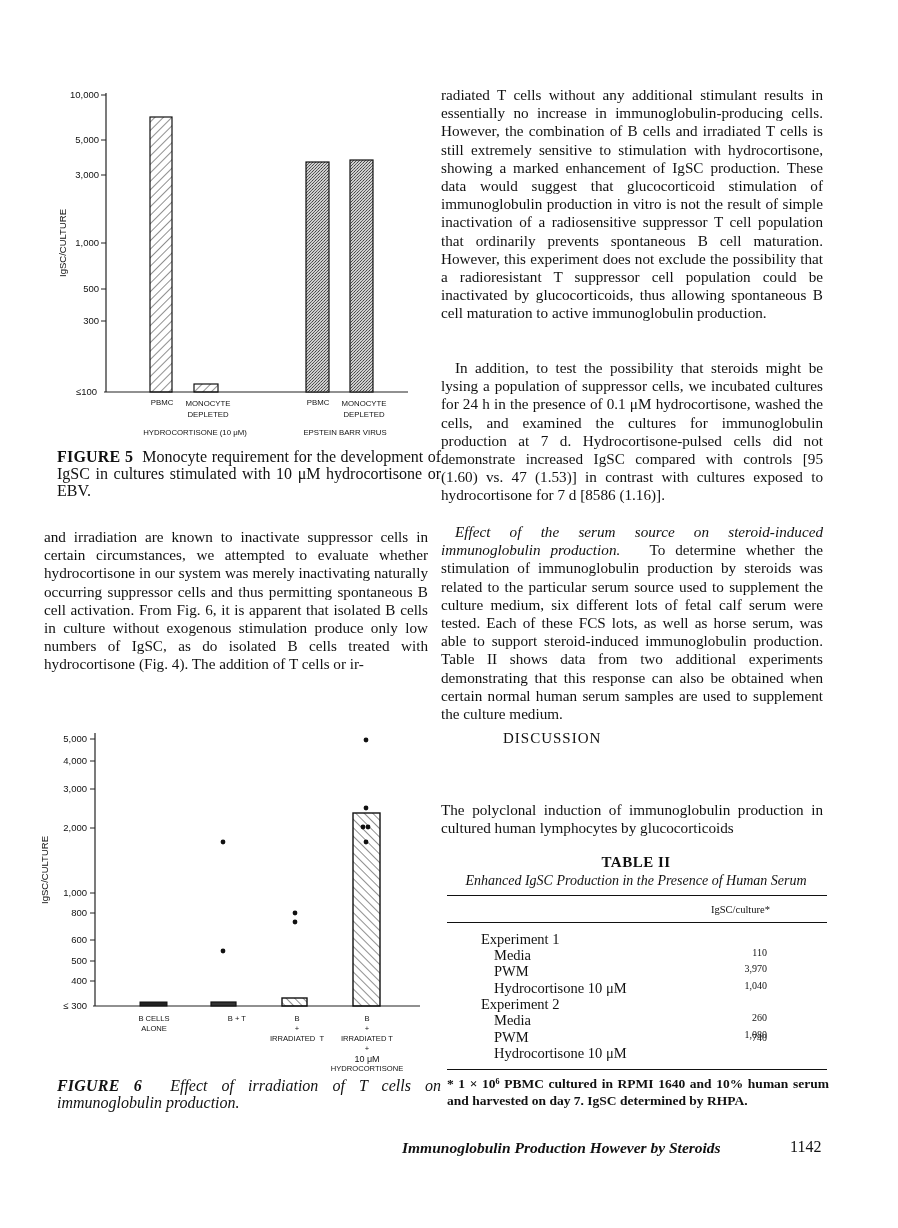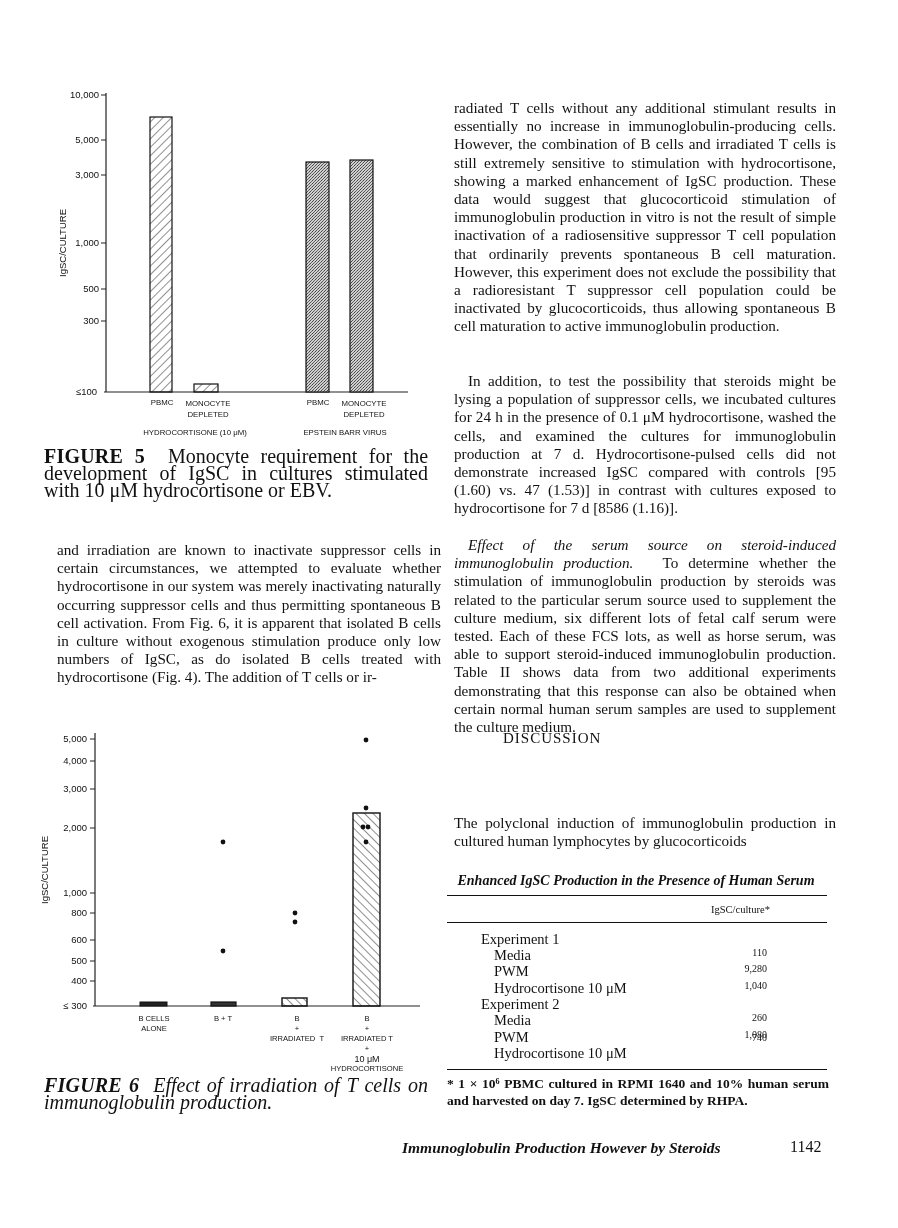--- a/index.html
+++ b/index.html
@@ -1,29 +1,29 @@
 <!DOCTYPE html>
 <html><head>
 <meta charset="utf-8">
 <style>
   html, body { margin:0; padding:0; background:#fff; }
   body { width:898px; height:1228px; position:relative; overflow:hidden; color:#111;
          font-family:"Liberation Serif","DejaVu Serif",serif; }
   .abs { position:absolute; }
   .chart-svg { position:absolute; left:0; top:0; }
   .ax { font-family:"Liberation Sans","DejaVu Sans",sans-serif; font-size:9.5px; fill:#111; }
-  .caption { font-size:20px; line-height:17px; text-align:justify; }
+  .caption { font-size:16px; line-height:17px; text-align:justify;margin-left:13px; }
   .caption .fig { font-variant:small-caps; font-weight:bold; letter-spacing:0.2px; }
-  .para { font-size:15.2px; line-height:18.2px; text-align:justify; text-align-last:left; margin:13px; }
+  .para { font-size:15.2px; line-height:18.2px; text-align:justify; text-align-last:left; margin:0; }
   .para.indent { text-indent:14px; }
   .col-left { left:44px; width:384px; }
   .col-right { left:441px; width:382px; }
   .heading { font-size:15px; letter-spacing:1px; }
   .table-title { text-align:center; font-variant:small-caps; font-weight:bold; font-size:15px; letter-spacing:0.5px; }
-  .table-sub { text-align:center; font-style:italic; font-weight:bold; font-size:14px; }
+  .table-sub { text-align:center; font-style:italic; font-weight:normal; font-size:14px; }
   .rule { position:absolute; height:0; border-top:1.5px solid #111; }
   .trow { position:absolute; font-size:14.5px; line-height:16.5px; }
   .tval { position:absolute; font-size:10px; text-align:right; width:80px; }
   .footnote { font-size:13.5px; line-height:17px; text-align:justify;font-weight:bold; }
   .footer { font-style:italic; font-weight:bold; font-size:15.5px; }
   .pagenum { font-size:16px; }
 </style>
 </head>
 <body>
 
@@ -131,21 +131,21 @@
     <circle cx="368" cy="827" r="2.4"></circle>
     <circle cx="366" cy="842" r="2.4"></circle>
   </g>
 </svg>
 
 <div class="abs" style="left:0;top:0;font-family:'Liberation Sans',sans-serif;font-size:7.6px;line-height:10px;">
   <div class="abs" style="left:124px;top:1014px;width:60px;text-align:center;">
       <div>B CELLS</div>
       <div>ALONE</div>
     </div>
-  <div class="abs" style="left:200px;top:1014px;width:46px;text-align:center;">
+  <div class="abs" style="left:200px;top:1014px;width:46px;text-align:right;">
       <div>B + T</div>
     </div>
   <div class="abs" style="left:262px;top:1014px;width:70px;text-align:center;white-space:pre;"><div>B</div><div>+</div><div>IRRADIATED  T</div></div>
   <div class="abs" style="left:330px;top:1014px;width:74px;text-align:center;">
       <div>B</div>
       <div>+</div>
       <div>IRRADIATED T</div>
       <div>+</div>
       <div style="font-size:9px;">10 μM</div>
       <div>HYDROCORTISONE</div>
@@ -157,30 +157,31 @@
 </div>
 
 <p class="abs para col-right" style="top:86px;">radiated T cells without any additional stimulant results in essentially no increase in immunoglobulin-producing cells. However, the combination of B cells and irradiated T cells is still extremely sensitive to stimulation with hydrocortisone, showing a marked enhancement of IgSC production. These data would suggest that glucocorticoid stimulation of immunoglobulin production in vitro is not the result of simple inactivation of a radiosensitive suppressor T cell population that ordinarily prevents spontaneous B cell maturation. However, this experiment does not exclude the possibility that a radioresistant T suppressor cell population could be inactivated by glucocorticoids, thus allowing spontaneous B cell maturation to active immunoglobulin production.</p>
 <p class="abs para indent col-right" style="top:359px;">In addition, to test the possibility that steroids might be lysing a population of suppressor cells, we incubated cultures for 24 h in the presence of 0.1 μM hydrocortisone, washed the cells, and examined the cultures for immunoglobulin production at 7 d. Hydrocortisone-pulsed cells did not demonstrate increased IgSC compared with controls [95 (1.60) vs. 47 (1.53)] in contrast with cultures exposed to hydrocortisone for 7 d [8586 (1.16)].</p>
 <p class="abs para indent col-right" style="top:523px;"><i>Effect of the serum source on steroid-induced immunoglobulin production.</i>&nbsp;&nbsp; <span>To determine whether the stimulation of immunoglobulin production by steroids was related to the particular serum source used to supplement the culture medium, six different lots of fetal calf serum were tested. Each of these FCS lots, as well as horse serum, was able to support steroid-induced immunoglobulin production. Table II shows data from two additional experiments demonstrating that this response can also be obtained when certain normal human serum samples are used to supplement the culture medium.</span></p>
 
 <div class="abs heading" style="left:503px;top:730px;">DISCUSSION</div>
 <p class="abs para col-right" style="top:801px;">The polyclonal induction of immunoglobulin production in cultured human lymphocytes by glucocorticoids</p>
 
 <div class="abs" style="left:441px;top:852px;width:390px;height:260px;">
+  <div class="table-title" style="position:absolute;left:0;top:2px;width:390px;">TABLE II</div>
   <div class="table-sub" style="position:absolute;left:0;top:21px;width:390px;">Enhanced IgSC Production in the Presence of Human Serum</div>
   <div class="rule" style="left:6px;top:43px;width:380px;"></div>
   <div style="position:absolute;left:270px;top:52px;font-size:10.5px;">IgSC/culture*</div>
   <div class="rule" style="left:6px;top:70px;width:380px;"></div>
 
   <div class="trow" style="left:40px;top:79px;">Experiment 1</div>
   <div class="trow" style="left:53px;top:95px;">Media</div>
   <div class="tval" style="left:246px;top:95px;">110</div>
   <div class="trow" style="left:53px;top:111px;">PWM</div>
-  <div class="tval" style="left:246px;top:111px;">9,280</div>
+  <div class="tval" style="left:246px;top:111px;">3,970</div>
   <div class="trow" style="left:53px;top:128px;">Hydrocortisone 10 μM</div>
   <div class="tval" style="left:246px;top:128px;">1,040</div>
   <div class="trow" style="left:40px;top:144px;">Experiment 2</div>
   <div class="trow" style="left:53px;top:160px;">Media</div>
   <div class="tval" style="left:246px;top:160px;">260</div>
   <div class="trow" style="left:53px;top:177px;">PWM</div>
   <div class="tval" style="left:246px;top:177px;">1,080</div>
   <div class="trow" style="left:53px;top:193px;">Hydrocortisone 10 μM</div>
   <div class="tval" style="left:246px;top:180px;">740</div>
 

